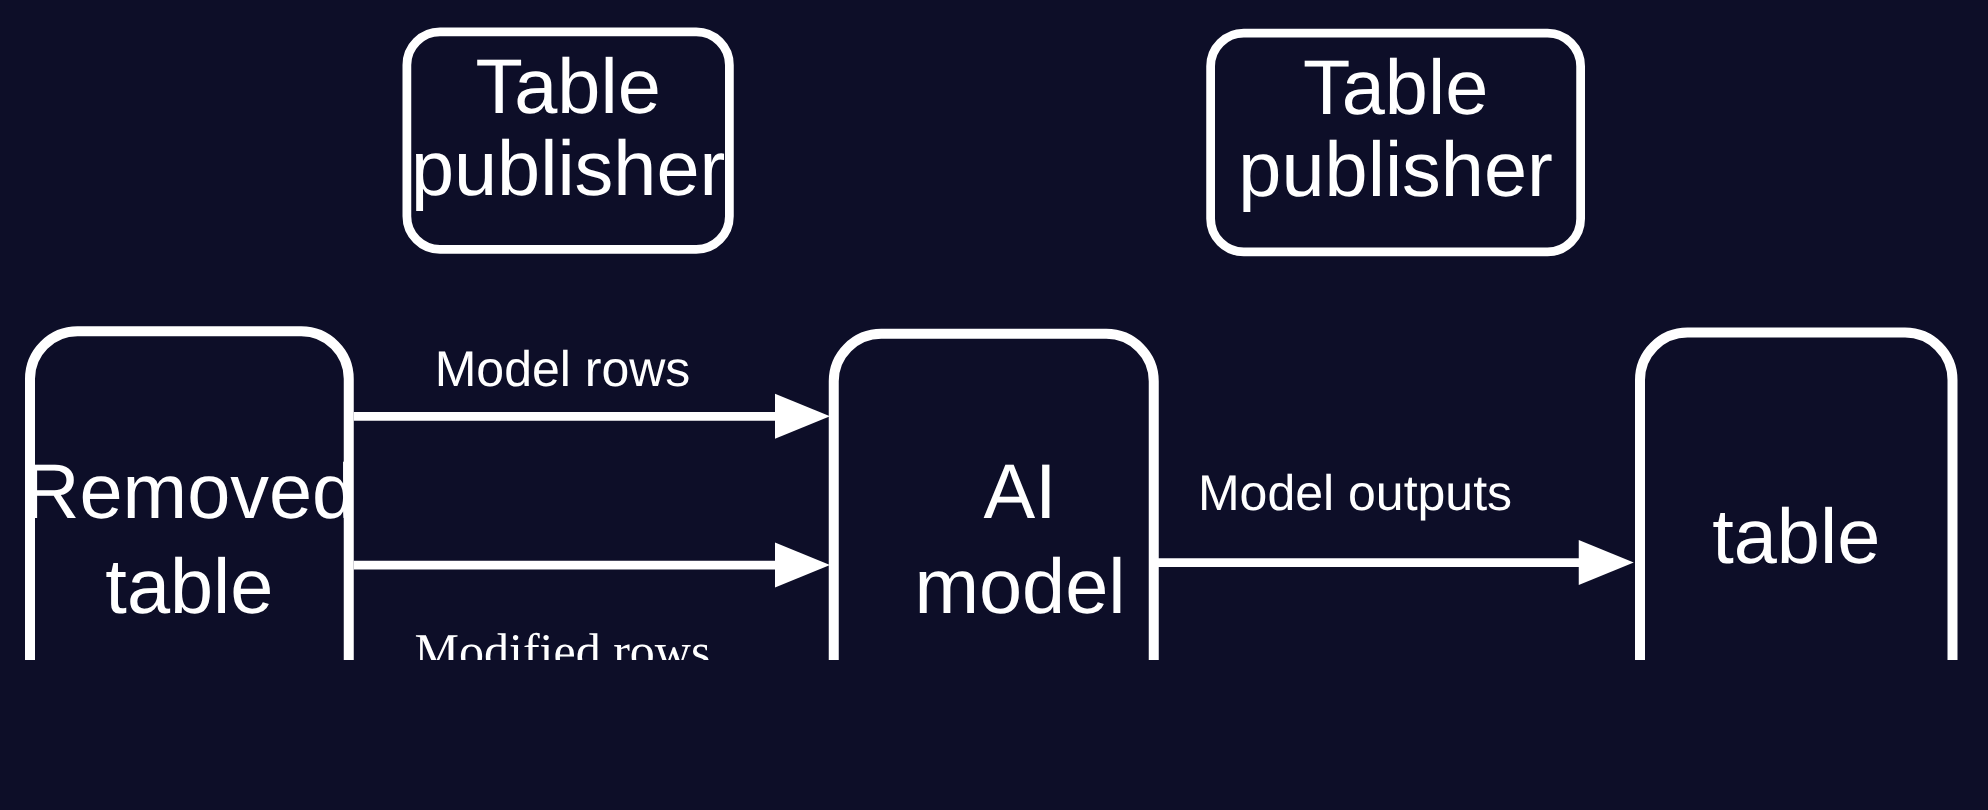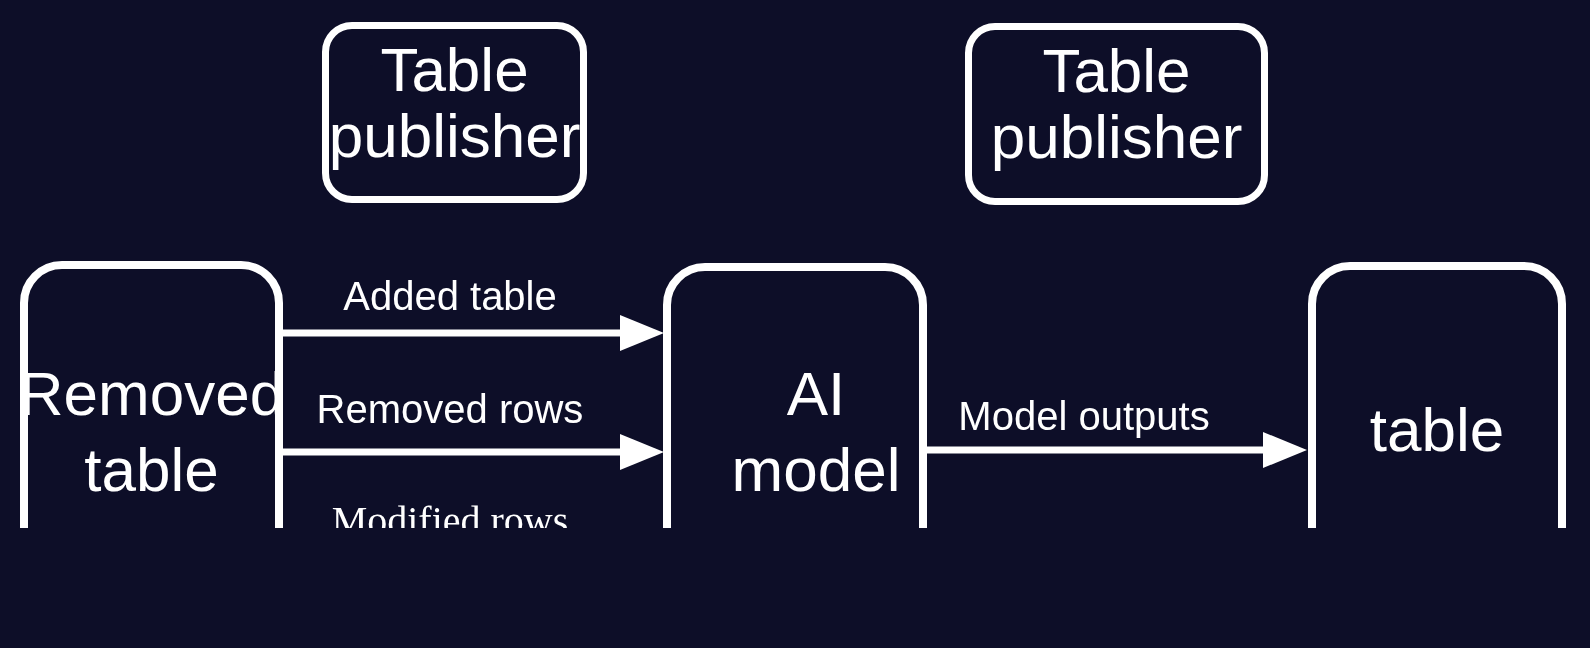--- a/index.html
+++ b/index.html
@@ -117,21 +117,20 @@
       <span>model</span>
     </div>
   </div>
 
   <div class="node" style="left:1308px; top:262px; width:258px; height:360px;">
     <div class="nlabel">
       <span>table</span>
     </div>
   </div>
 
-  <div class="elabel" style="left:250px; top:276px; width:400px;">Added table</div>
+  <div class="elabel" style="left:250px; top:276px; width:400px;">Model rows</div>
 
-  <div class="elabel" style="left:250px; top:389px; width:400px;">Removed rows</div>
 
   <div class="elabel" style="left:250px; top:501px; width:400px;font-family:Liberation Serif, serif;">Modified rows</div>
 
-  <div class="elabel" style="left:884px; top:396px; width:400px;text-align:center;">Model outputs</div>
+  <div class="elabel" style="left:884px; top:375px; width:400px;text-align:center;">Model outputs</div>
 
 </div>
 
 </body></html>

